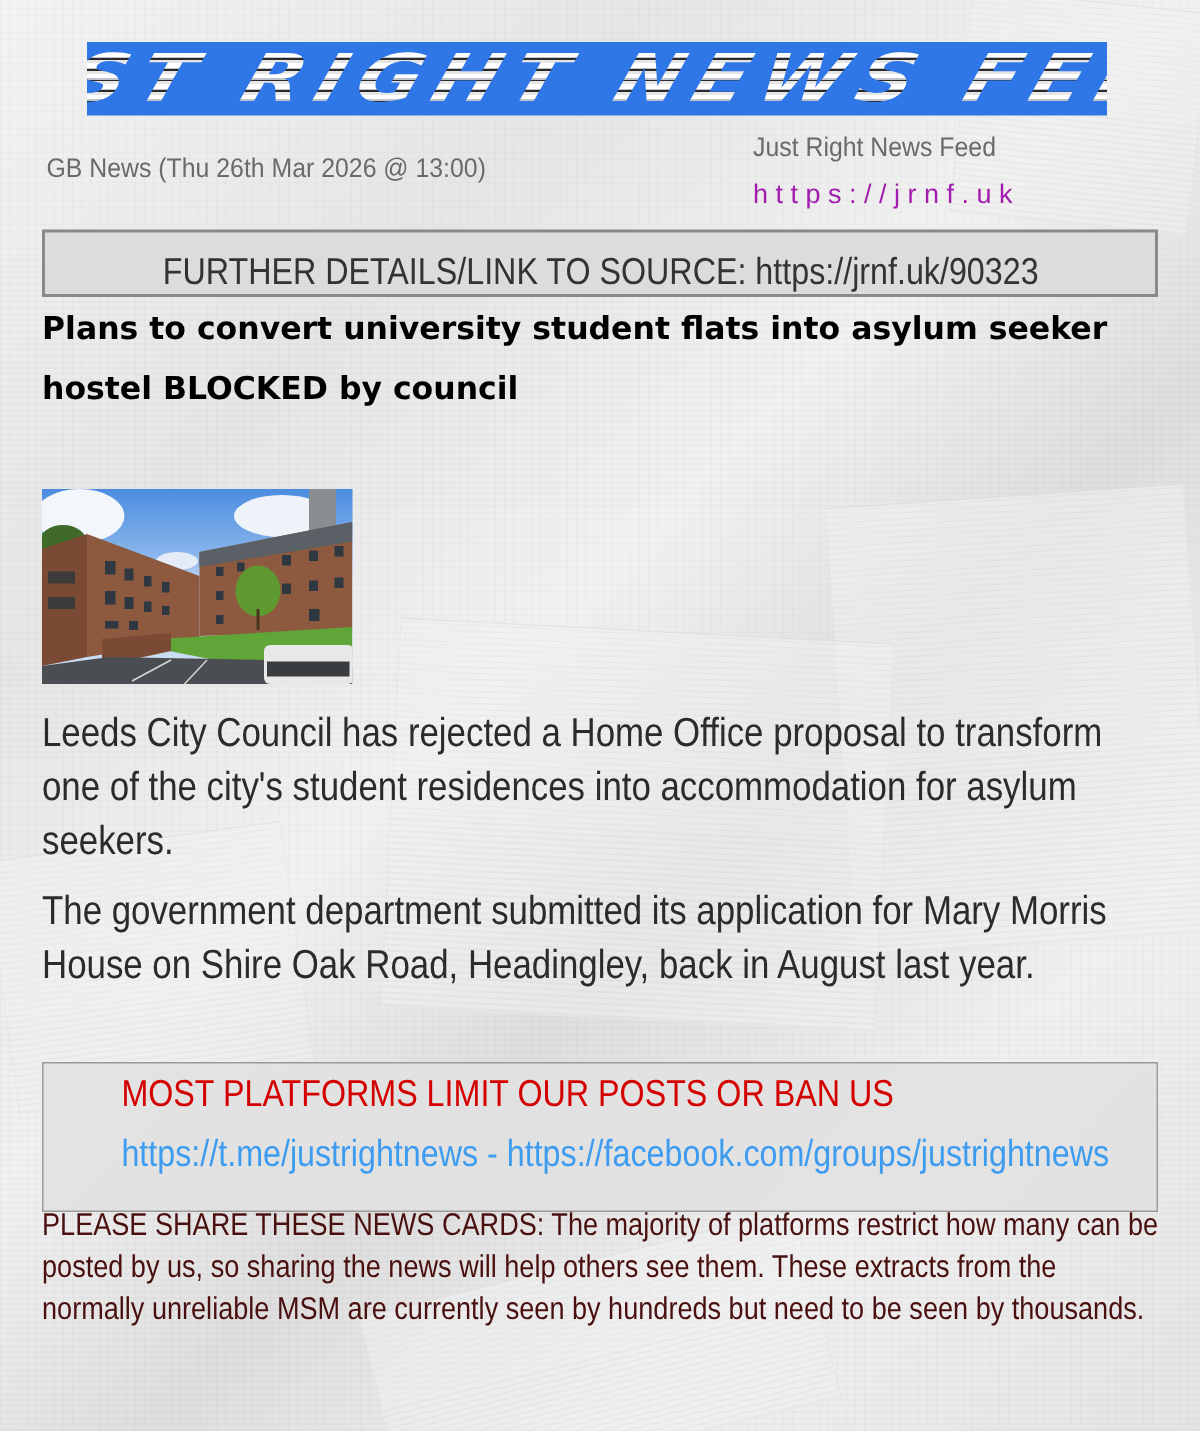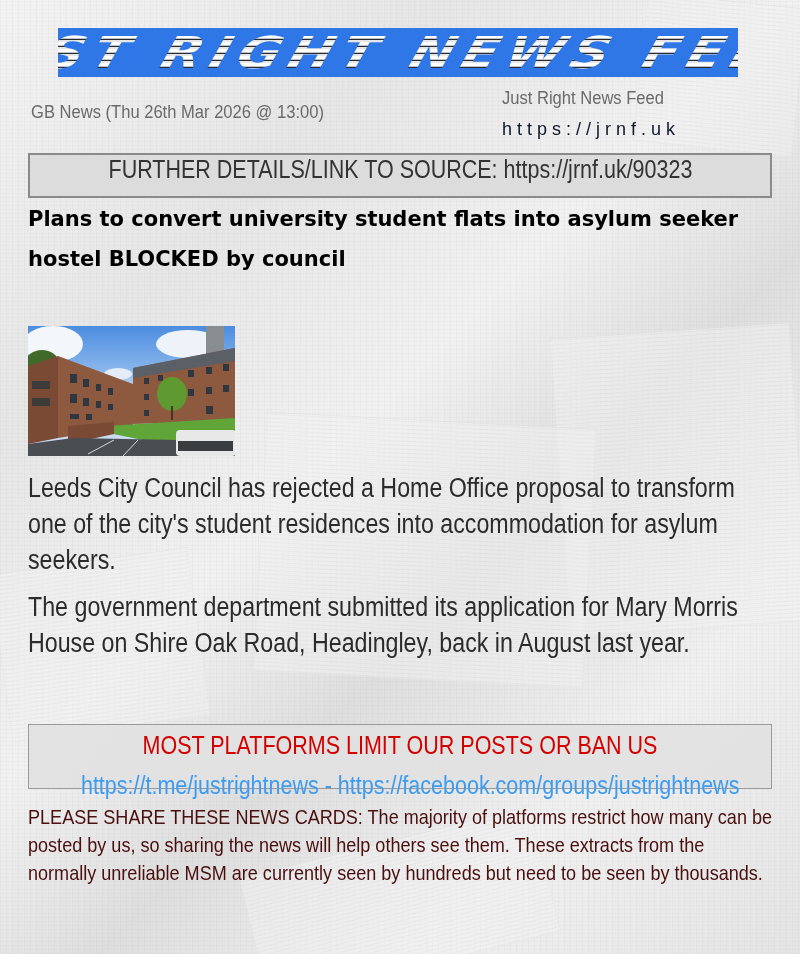--- a/index.html
+++ b/index.html
@@ -51,27 +51,27 @@
       white-space: nowrap;
     }
     .site-name {
       position: absolute; left: 502px; top: 88px;
       font-size: 18px; color: #6a6a6a;
       transform: scaleX(0.92); transform-origin: left;
       white-space: nowrap;
     }
     .site-url {
       position: absolute; left: 502px; top: 119px;
-      font-size: 18px; color: #0f172a; letter-spacing: 5px;
+      font-size: 18px; color: #a21caf; letter-spacing: 5px;
       white-space: nowrap;
     }
     .link-box {
       position: absolute; left: 28px; top: 153px; width: 744px; height: 45px;
       background: #dcdcdc; border: 2px solid #8a8a8a;
-      display: flex; align-items: flex-start; justify-content: center;
+      display: flex; align-items: flex-end; justify-content: center;
     }
     .link-box span {
       font-size: 25px; color: #333333;
       transform: scaleX(0.86);
       white-space: nowrap;
     }
     .headline {
       position: absolute; left: 28px; top: 199px; width: 720px;
       font-family: "DejaVu Sans", sans-serif; font-weight: bold;
       font-size: 21px; line-height: 40px; color: #000;
@@ -81,24 +81,22 @@
       overflow: hidden;
       background: linear-gradient(180deg, #4c8de0 0%, #8bb7ec 35%, #c9dcf2 50%);
     }
     .para {
       position: absolute; left: 28px; width: 750px;
       font-size: 27px; line-height: 36px; color: #2b2b2b;
       transform: scaleX(0.86); transform-origin: left;
       width: 872px;
     }
     .platform-box {
-      position: absolute; left: 28px; top: 708px; width: 744px; height: 65px;
+      position: absolute; left: 28px; top: 708px; width: 744px; height: 100px;
       background: rgba(225,225,225,0.9); border: 1px solid #9a9a9a;
-      text-align: center;
-      margin-top: 16px;
     }
     .platform-title {
       position: absolute; left: 0; right: 0; top: 6px;
       font-size: 25px; color: #d40000;
       transform: scaleX(0.86);
       white-space: nowrap;
     }
     .platform-links {
       position: absolute; left: 0; right: 0; top: 46px;
       font-size: 25px; color: #3d9cf0;

